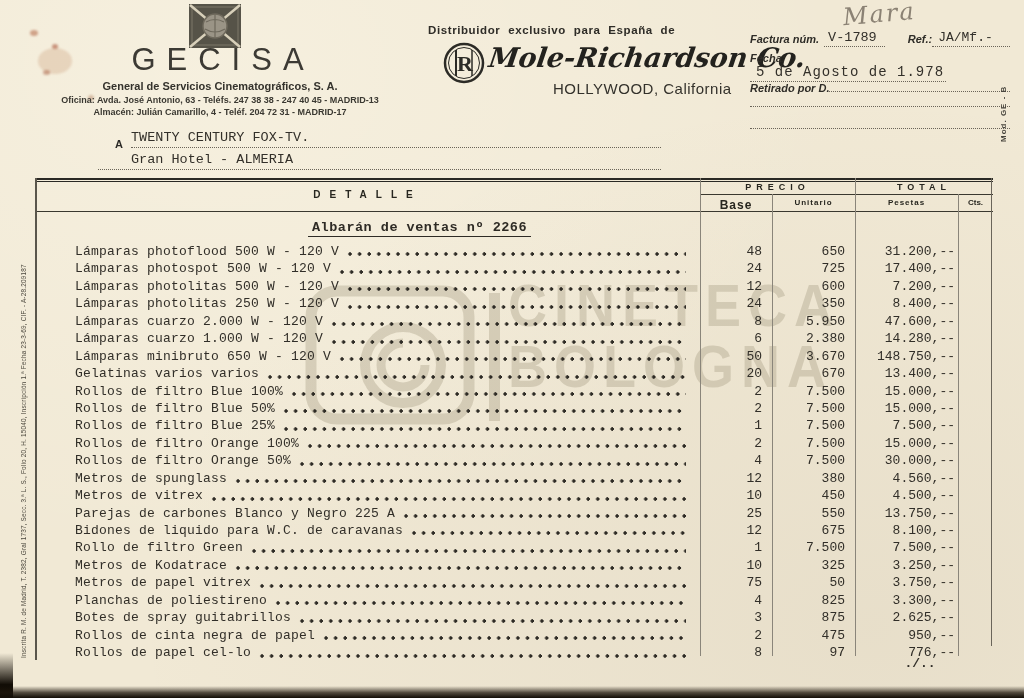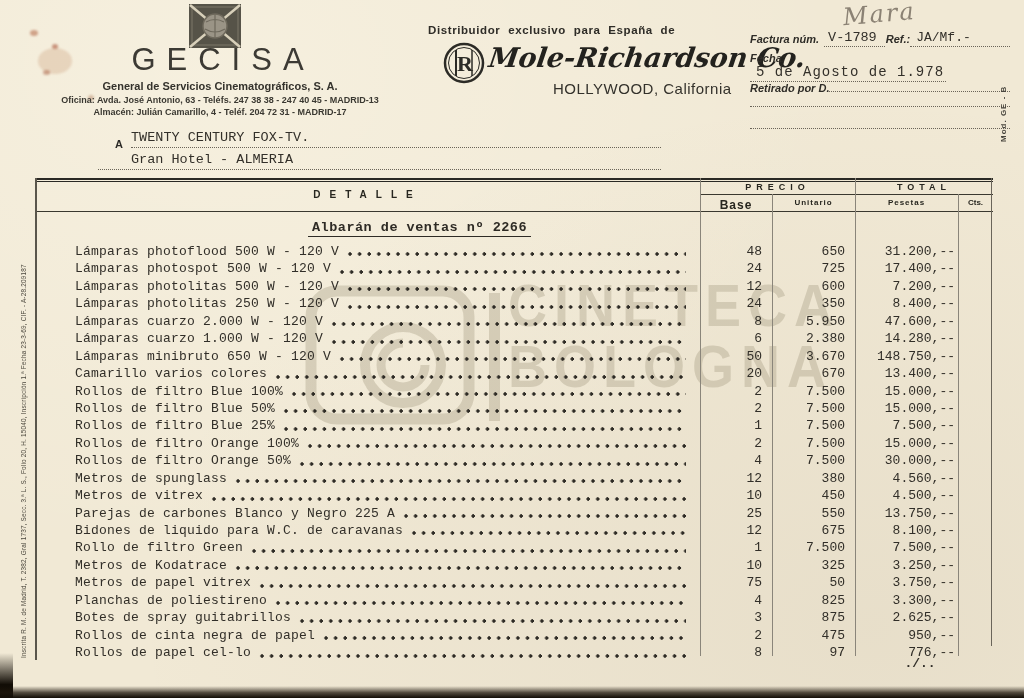--- a/index.html
+++ b/index.html
@@ -140,21 +140,21 @@
       <line x1="29" y1="8" x2="29" y2="34" stroke="#2c2b26" stroke-width="1.5"></line>
     </svg>
   </div>
   <div class="abs mr-brand">Mole-Richardson Co.</div>
   <div class="abs mr-loc">HOLLYWOOD, California</div>
 
   <div class="abs handwritten">Mara</div>
   <div class="abs meta-row1" style="left:750px;width:260px;display:flex;align-items:center;">
     <span class="meta-label">Factura núm.</span>
     <span class="mono dotline" style="font-size:13.5px;margin-left:5px;padding:0 8px 1px 4px;">V-1789</span>
-    <span class="meta-label" style="margin-left:1px;">Ref.:</span>
+    <span class="meta-label" style="margin-left:23px;">Ref.:</span>
     <span class="mono dotline" style="font-size:13px;flex:1;padding:0 2px 1px 6px;">JA/Mf.-</span>
   </div>
   <div class="abs meta-row2" style="left:750px;width:260px;display:flex;align-items:baseline;flex-direction:column;">
     <span class="meta-label">Fecha:</span>
     <span class="mono dotline" style="font-size:14px;flex:1;padding:0 2px 1px 6px;letter-spacing:1px;">5 de Agosto de 1.978</span>
   </div>
   <div class="abs meta-row3" style="left:750px;width:260px;display:flex;align-items:baseline;">
     <span class="meta-label">Retirado por D.</span>
     <span class="dotline" style="flex:1;height:13px;"></span>
   </div>
@@ -267,21 +267,21 @@
       <span class="desc">Lámparas minibruto 650 W - 120 V</span>
       <span class="dots"></span>
     </div>
     <span class="num n-base">50</span>
     <span class="num n-unit">3.670</span>
     <span class="num n-pes">148.750,--</span>
   </div>
 
   <div class="trow">
     <div class="lead">
-      <span class="desc">Camarillo varios colores</span>
+      <span class="desc">Gelatinas varios varios</span>
       <span class="dots"></span>
     </div>
     <span class="num n-base">20</span>
     <span class="num n-unit">670</span>
     <span class="num n-pes">13.400,--</span>
   </div>
 
   <div class="trow">
     <div class="lead">
       <span class="desc">Rollos de filtro Blue 100%</span>

